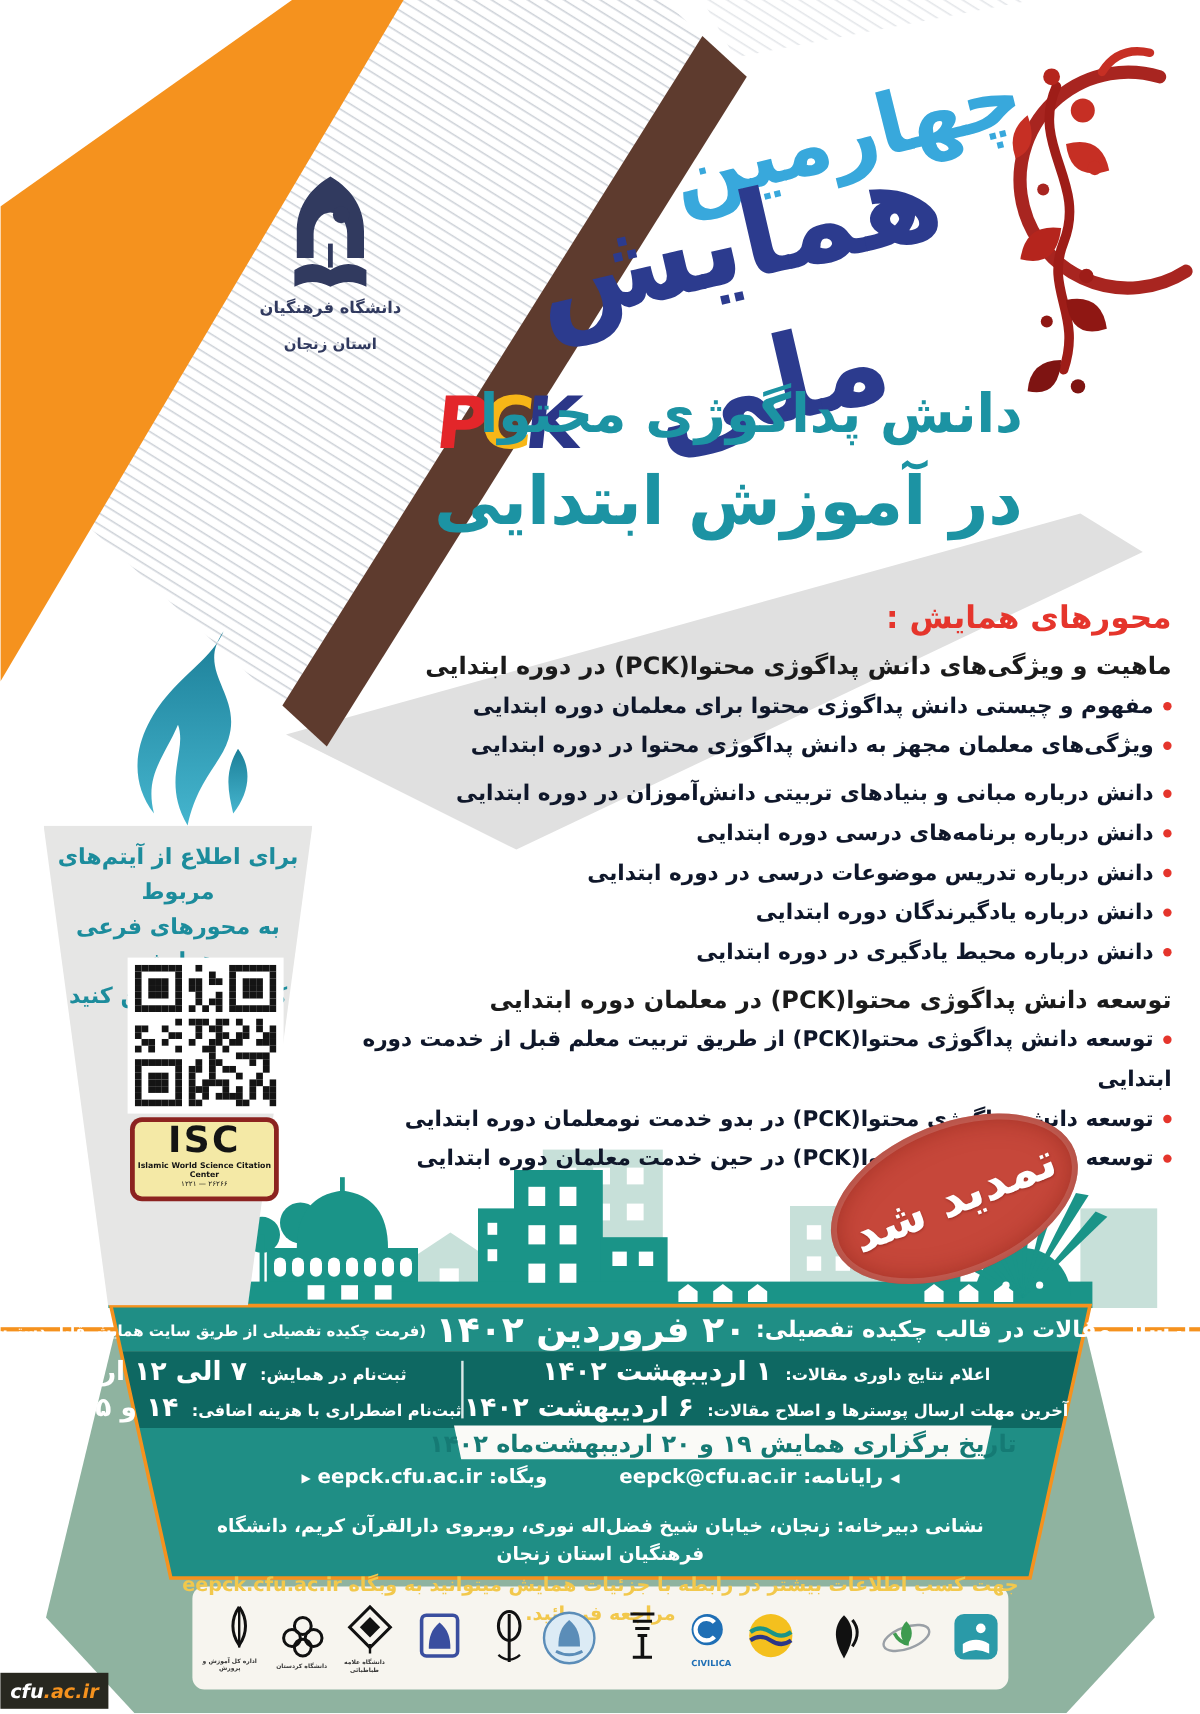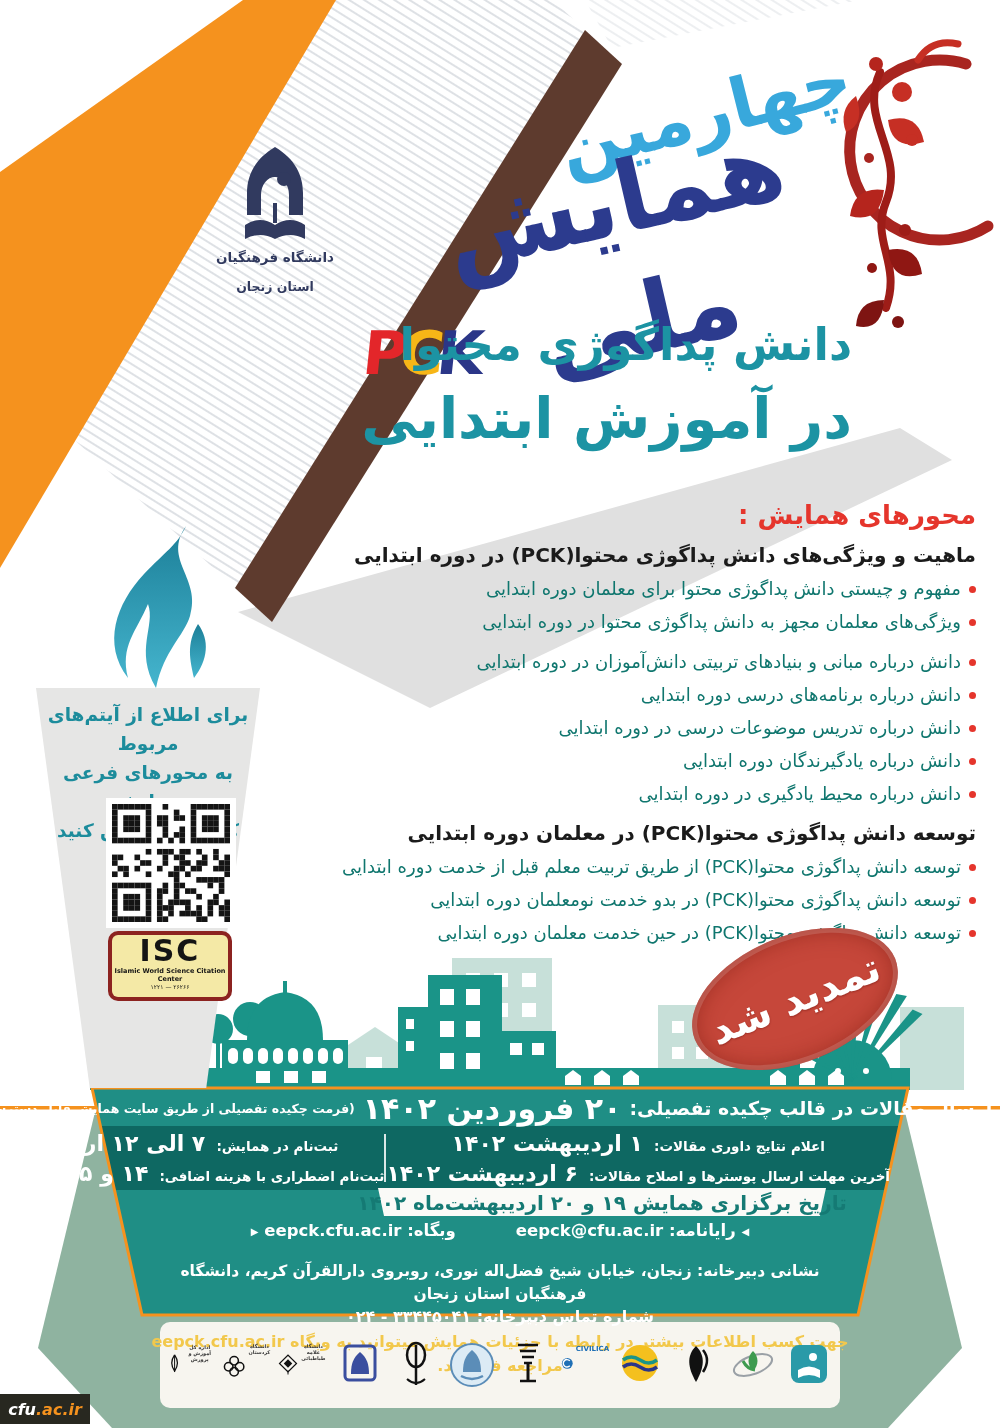--- a/index.html
+++ b/index.html
@@ -28,21 +28,21 @@
   .pck-p{color:#E3262A;} .pck-c{color:#F7B617;} .pck-k{color:#2B3688;}
 
   .subtitle1{position:absolute;right:148px;top:318px;z-index:3;font-size:45px;font-weight:800;color:#1C93A3;}
   .subtitle2{position:absolute;right:148px;top:386px;z-index:3;font-size:56px;font-weight:800;color:#1C93A3;}
 
   
   .topics{position:absolute;right:24px;top:487px;width:700px;z-index:3;text-align:right;}
   .topics-heading{font-size:26px;line-height:34px;font-weight:800;color:#E5352C;margin:11px 0 4px 0;}
   .tgroup{margin-top:7px;}
   .ttitle{font-size:20px;line-height:33px;font-weight:800;color:#1B1B1B;}
-  .titem{font-size:18px;line-height:33px;font-weight:400;color:#0f766e;text-align:right;}
+  .titem{font-size:18px;line-height:33px;font-weight:700;color:#0f172a;text-align:right;}
   .titem .bullet{display:inline-block;width:7px;height:7px;border-radius:50%;background:#E5352C;margin-left:8px;vertical-align:2px;}
 
   
   .torch-body{position:absolute;left:36px;top:688px;width:224px;height:400px;z-index:2;background:#E6E6E5;
     clip-path:polygon(0 0,100% 0,76% 100%,24% 100%);}
   .flame{position:absolute;left:98px;top:520px;z-index:2;}
   .torch-text{position:absolute;left:36px;top:700px;width:224px;z-index:3;text-align:center;
     font-size:18.5px;line-height:29px;font-weight:800;color:#1C8C9C;}
   .qr-box{position:absolute;left:106px;top:798px;width:130px;height:130px;background:#fff;padding:6px;z-index:3;}
   .isc{position:absolute;left:108px;top:931px;width:124px;height:70px;z-index:4;background:#8C2320;border-radius:10px;padding:4px;}
@@ -79,21 +79,21 @@
     display:flex;align-items:center;justify-content:center;color:#157A74;font-size:20px;font-weight:900;white-space:nowrap;}
   .contact{position:absolute;left:150px;top:1219px;width:700px;z-index:3;text-align:center;color:#fff;}
   .contact-row1{display:flex;justify-content:center;gap:60px;align-items:center;font-size:16.5px;font-weight:800;line-height:24px;}
   .contact-row1 .latin{direction:ltr;unicode-bidi:embed;}
   .tri{font-size:10px;position:relative;top:-1px;}
   .contact-address{font-size:15.5px;font-weight:700;line-height:23px;margin-top:15px;}
   .contact-phone{font-size:16px;font-weight:800;line-height:22px;}
   .contact-note{font-size:16px;font-weight:800;line-height:24px;color:#F2C84C;margin-top:2px;}
   .logos-bar{position:absolute;left:160px;top:1322px;width:680px;height:86px;z-index:3;
     display:flex;align-items:center;justify-content:space-evenly;direction:ltr;}
-  .plogo{display:flex;align-items:flex-start;justify-content:center;width:50px;}
+  .plogo{display:flex;flex-direction:column;align-items:flex-end;justify-content:center;width:50px;}
   .plogo .pcap{font-size:5px;line-height:6px;color:#333;text-align:center;margin-top:1px;font-weight:bold;}
   .corner-label{position:absolute;left:0;top:1394px;width:90px;height:30px;z-index:6;background:#282820;
     display:flex;align-items:center;justify-content:center;direction:ltr;font-style:italic;font-weight:800;font-size:16px;}
   .corner-label .c1{color:#fff;text-align:right;} .corner-label .c2{color:#F5921E;}
 </style>
 </head>
 <body>
 
 <div class="poster">
 
@@ -591,21 +591,20 @@
         <span>رایانامه:</span>
         <span class="latin">eepck@cfu.ac.ir</span>
       </span>
       <span>
         <span>وبگاه:</span>
         <span class="latin">eepck.cfu.ac.ir</span>
         <span class="tri">▶</span>
       </span>
     </div>
     <div class="contact-address">نشانی دبیرخانه: زنجان، خیابان شیخ فضل‌اله نوری، روبروی دارالقرآن کریم، دانشگاه فرهنگیان استان زنجان</div>
-    <div class="contact-phone">شماره تماس دبیرخانه: ۳۳۴۴۵۰۴۱ - ۰۲۴</div>
     <div class="contact-note">جهت کسب اطلاعات بیشتر در رابطه با جزئیات همایش میتوانید به وبگاه eepck.cfu.ac.ir مراجعه فرمائید.</div>
   </div>
 
   <div class="logos-bar">
     <div class="plogo">
       <svg width="34" height="44" viewBox="0 0 34 44">
           <path d="M17,2 C10,12 10,24 17,34 C24,24 24,12 17,2" fill="none" stroke="#111" stroke-width="2.5"></path>
           <line x1="17" y1="4" x2="17" y2="36" stroke="#111" stroke-width="2"></line>
         </svg>
       <div class="pcap">اداره کل آموزش و پرورش</div>

